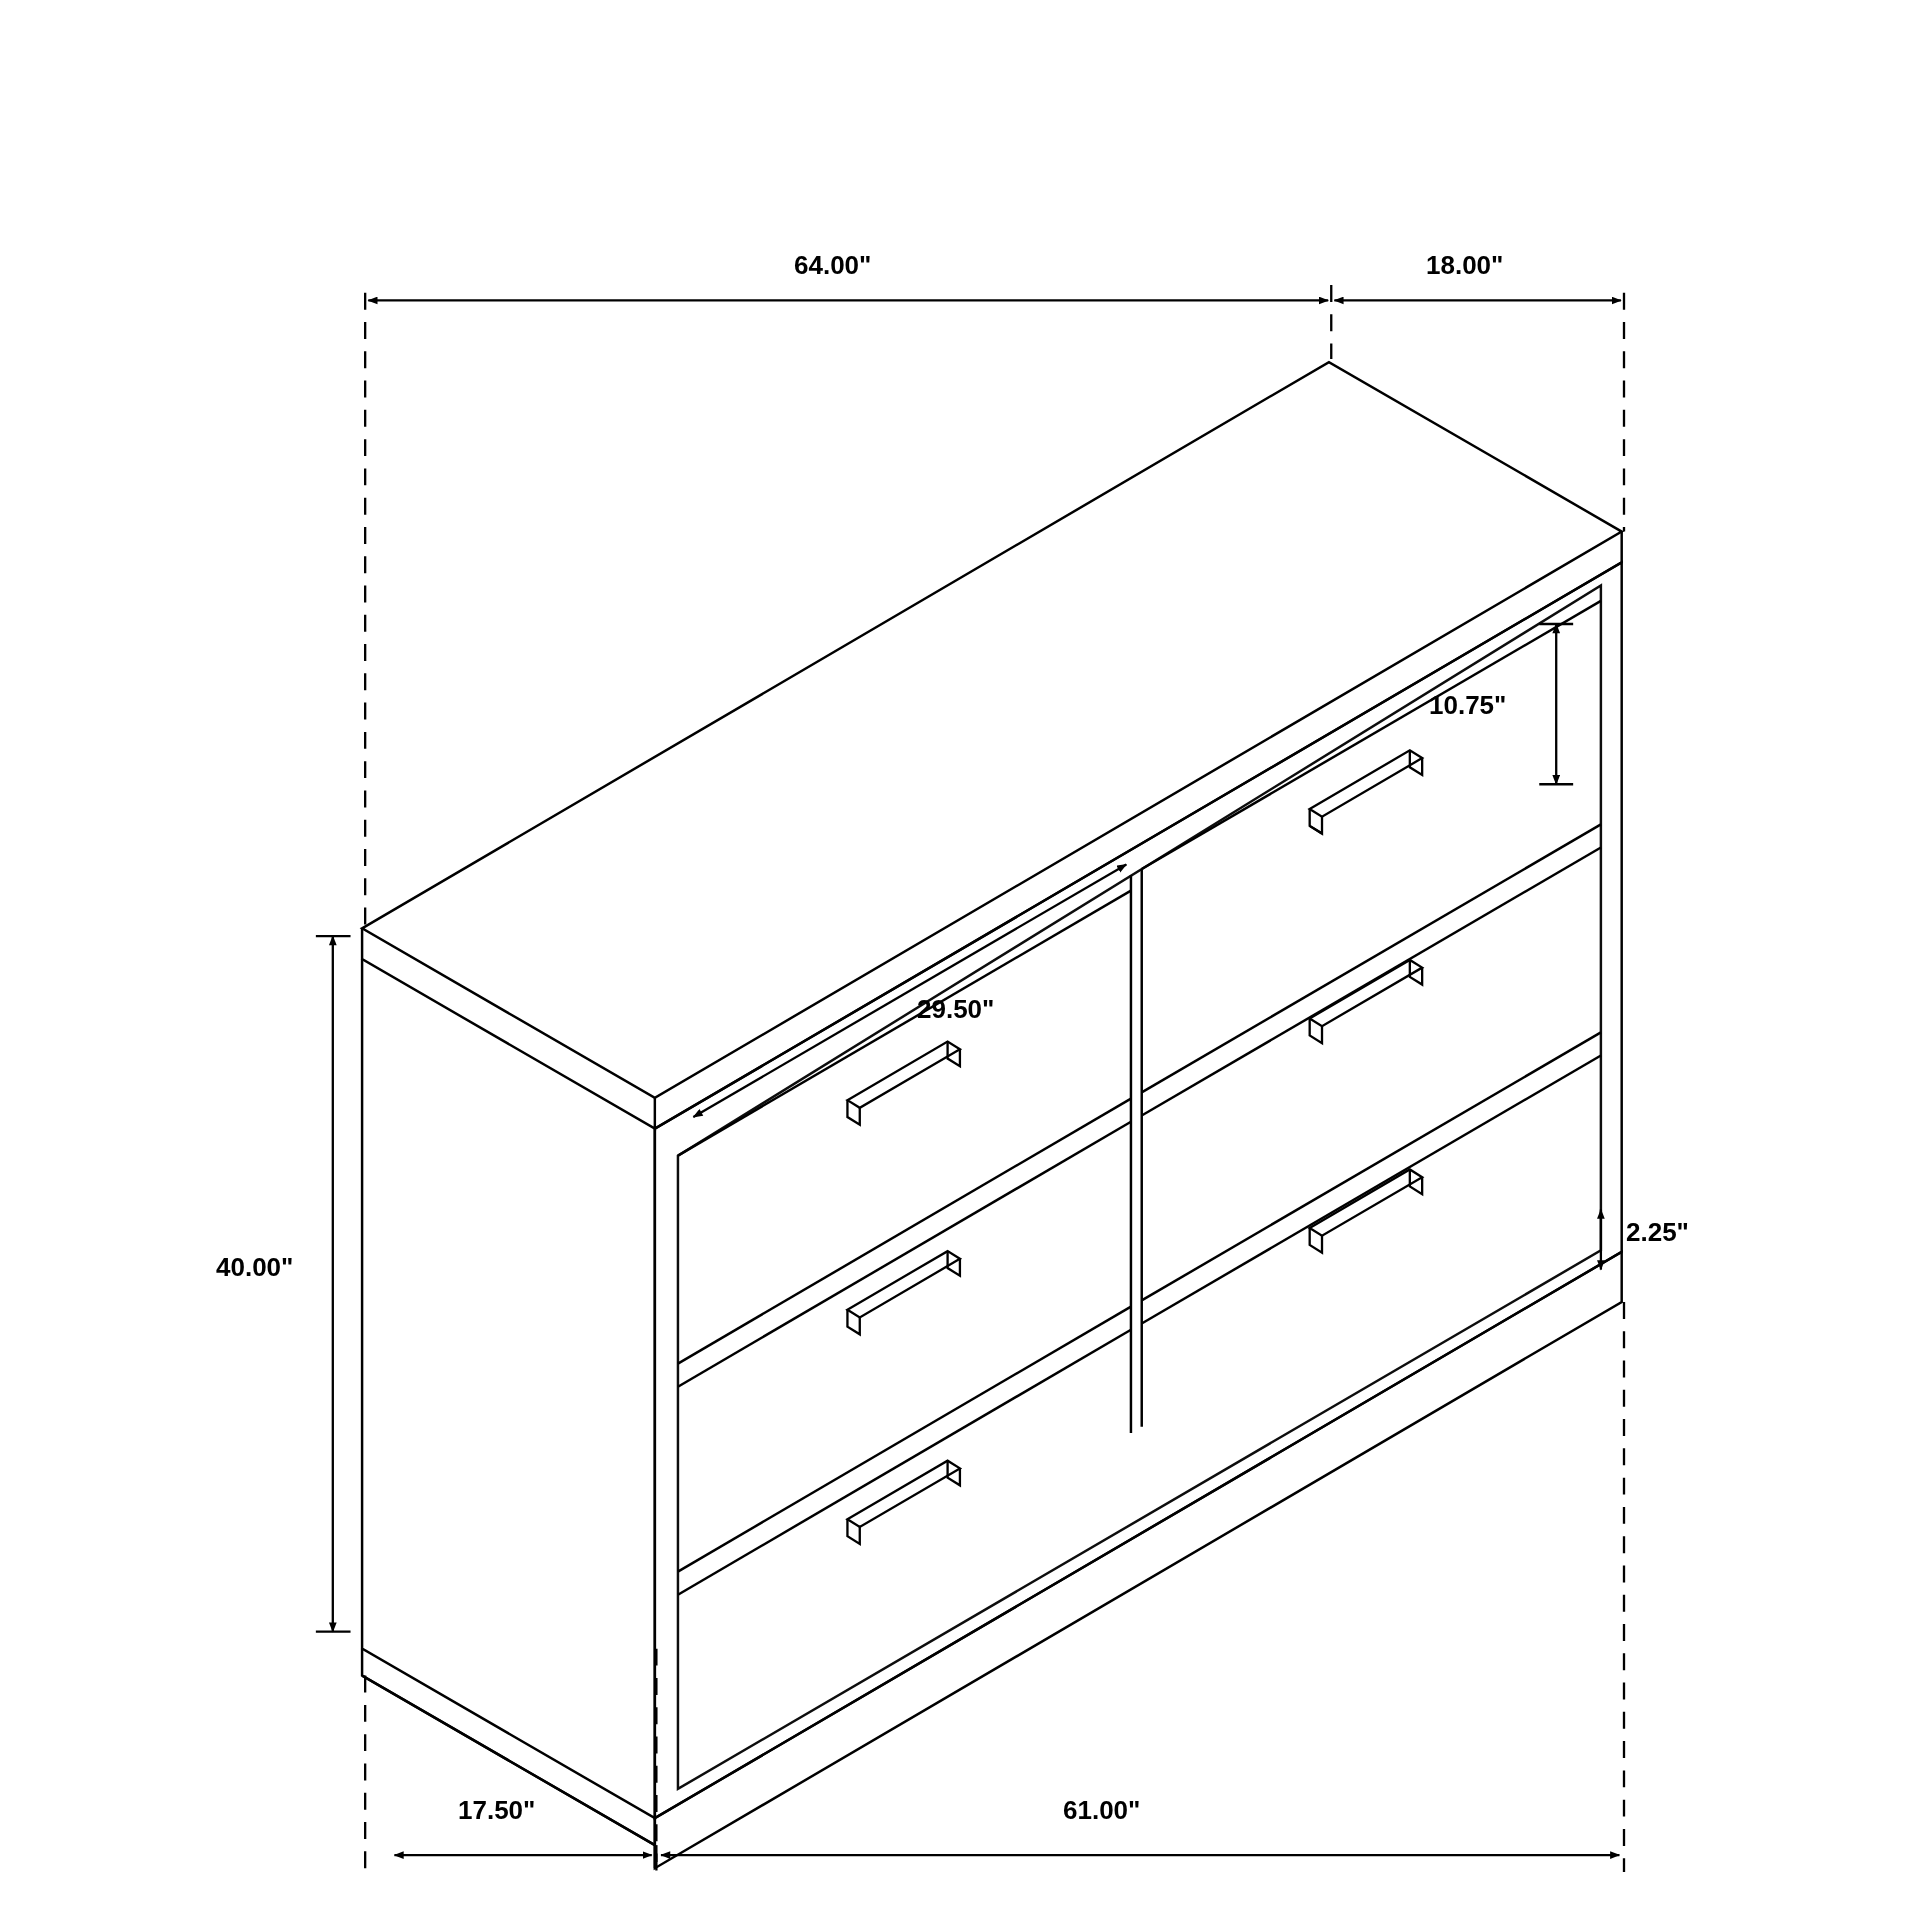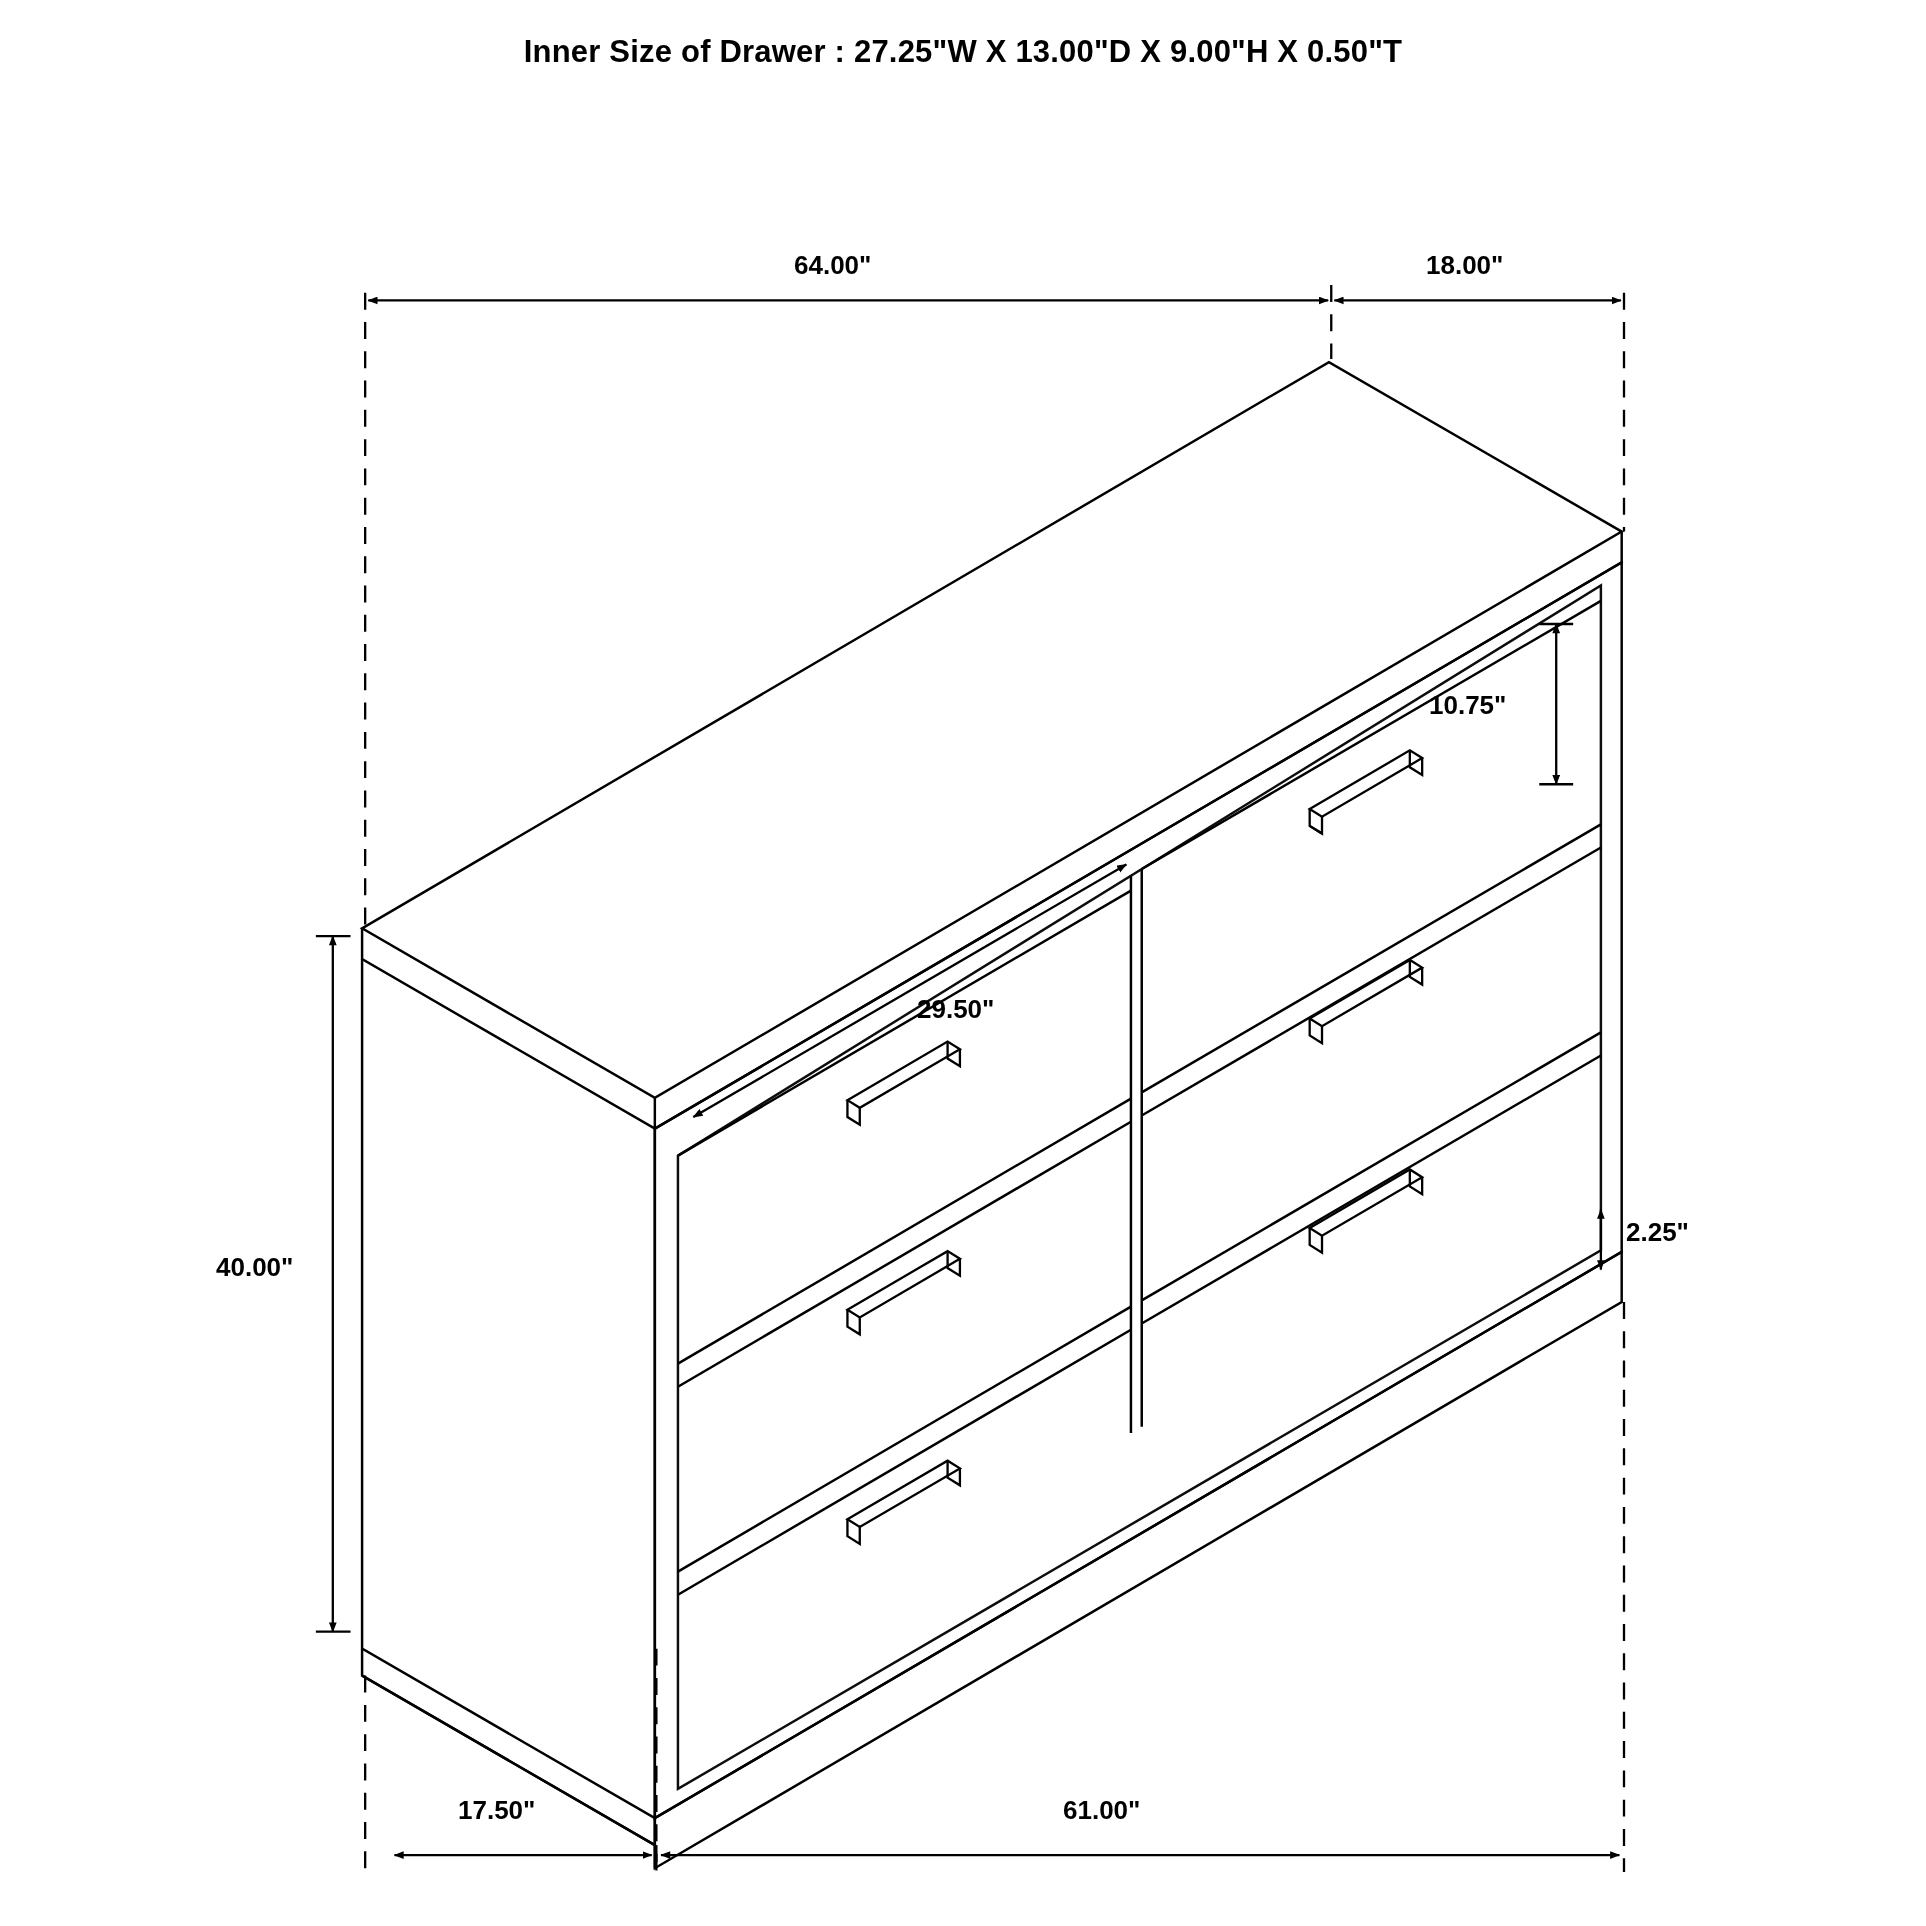--- a/index.html
+++ b/index.html
@@ -43,21 +43,20 @@
     font-size: 26px;
     font-weight: bold;
     white-space: nowrap;
   }
 </style>
 </head>
 <body>
 
 <div id="stage">
 
-  <div class="title">Inner Size of Drawer : 27.25"W X 13.00"D X 9.00"H X 0.50"T</div>
 
   <svg class="drawing" viewBox="0 0 2500 2500">
     <defs>
       <marker id="arrowEnd" markerWidth="16" markerHeight="16" refX="12" refY="5" orient="auto" markerUnits="userSpaceOnUse">
         <path d="M0,0 L13,5 L0,10 z" fill="#000"></path>
       </marker>
       <marker id="arrowStart" markerWidth="16" markerHeight="16" refX="1" refY="5" orient="auto" markerUnits="userSpaceOnUse">
         <path d="M13,0 L0,5 L13,10 z" fill="#000"></path>
       </marker>
     </defs>

